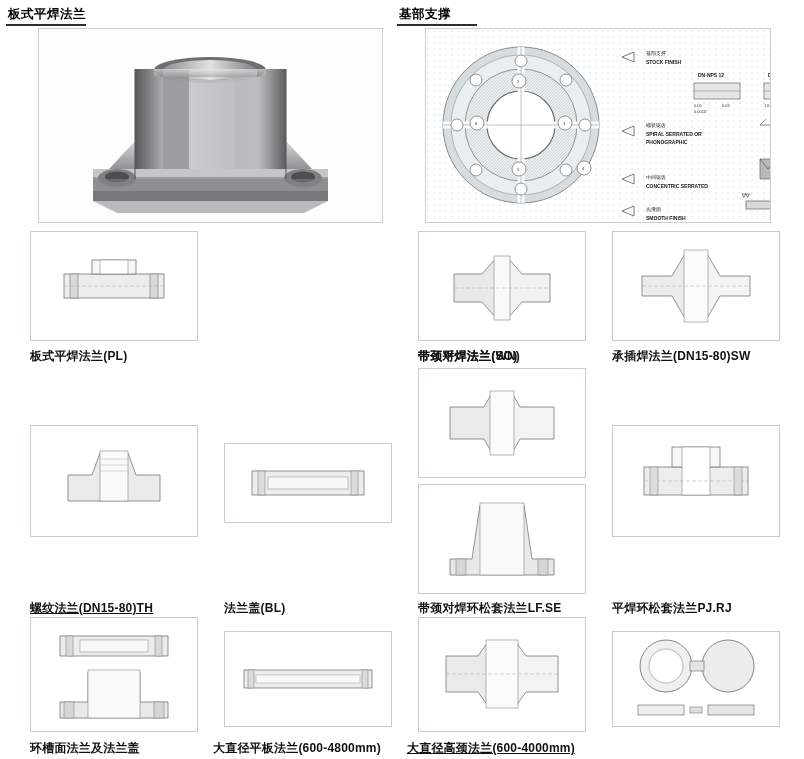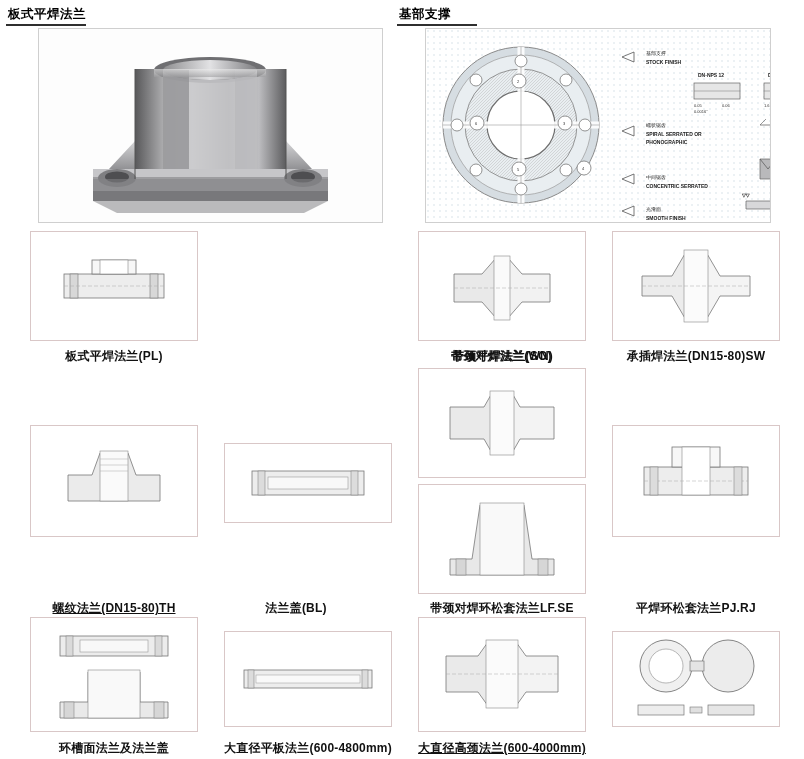--- a/index.html
+++ b/index.html
@@ -37,21 +37,21 @@
   
   .card{
     position:absolute;
     border:1px solid #d9c7c7;
     background:#fff;
     box-sizing:border-box;
     overflow:hidden;
   }
   .caption{
     position:absolute;
-    text-align:center;
+    text-align:left;
     font-size:12px;
     color:#111;
     font-weight:bold;
     letter-spacing:0.2px;
     white-space:nowrap;
   }
 
   
   svg{display:block;}
   .outline{fill:none;stroke:#555;stroke-width:1;}
@@ -280,21 +280,21 @@
     <svg width="166" height="78" viewBox="0 0 166 78">
       <rect width="166" height="78" fill="#fff"></rect>
       <g transform="translate(83,39)">
         <rect x="-56" y="-12" width="112" height="24" fill="#ededed" stroke="#777" stroke-width="0.8"></rect>
         <rect x="-40" y="-6" width="80" height="12" fill="#f8f8f8" stroke="#999" stroke-width="0.6"></rect>
         <rect x="-50" y="-12" width="7" height="24" fill="#dcdcdc" stroke="#777" stroke-width="0.5"></rect>
         <rect x="43" y="-12" width="7" height="24" fill="#dcdcdc" stroke="#777" stroke-width="0.5"></rect>
       </g>
     </svg>
   </div>
-  <div class="caption" style="left:212px;top:600px;width:168px;">法兰盖(BL)</div>
+  <div class="caption" style="left:224px;top:600px;width:168px;">法兰盖(BL)</div>
 
   <div class="card" style="left:418px;top:368px;width:168px;height:110px;">
     <svg width="166" height="108" viewBox="0 0 166 108">
       <rect width="166" height="108" fill="#fff"></rect>
       <g transform="translate(83,54)">
         <path d="M-52 -16 L-18 -16 L-10 -30 L10 -30 L10 30 L-10 30 L-18 16 L-52 16 Z" fill="#eaeaea" stroke="#777" stroke-width="0.8"></path>
         <path d="M52 -16 L18 -16 L10 -30 L-10 -30 L-10 30 L10 30 L18 16 L52 16 Z" fill="#f3f3f3" stroke="#777" stroke-width="0.8"></path>
         <rect x="-12" y="-32" width="24" height="64" fill="#fbfbfb" stroke="#888" stroke-width="0.6"></rect>
       </g>
     </svg>

